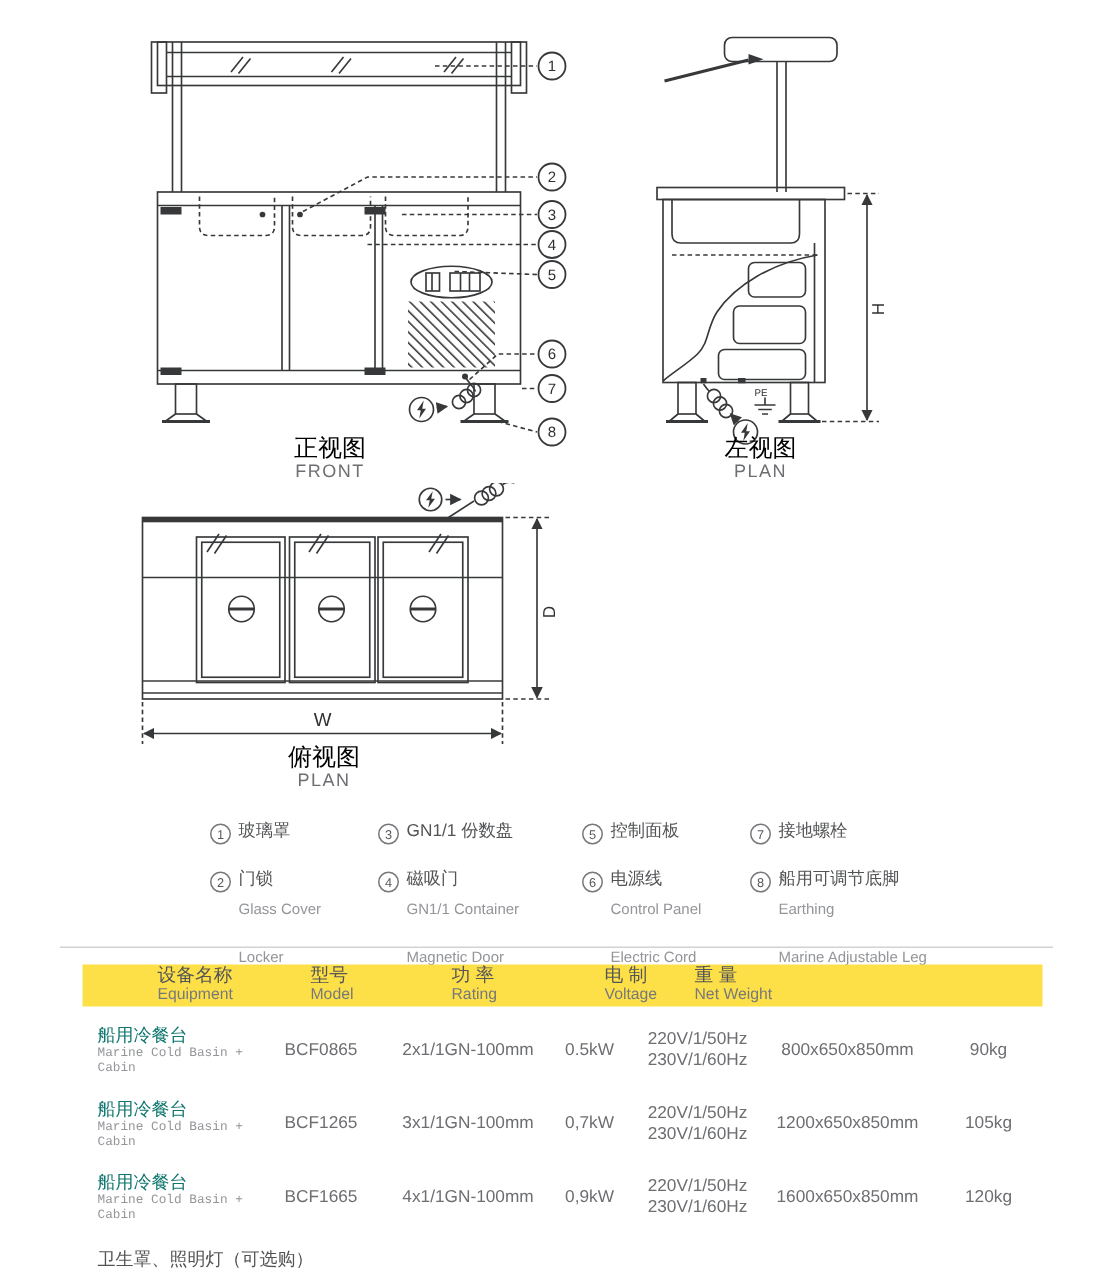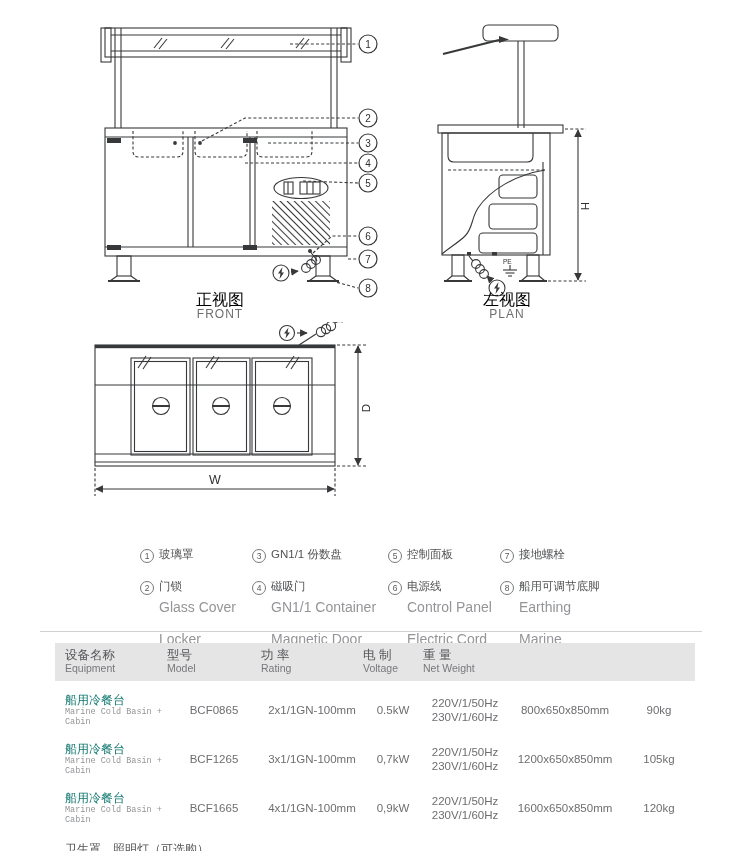--- a/index.html
+++ b/index.html
@@ -20,26 +20,26 @@
   
   .legend{position:absolute;left:140px;top:548px;display:grid;
           grid-template-columns:112px 136px 112px 128px;
           grid-template-rows:repeat(2,29px);grid-auto-flow:column;row-gap:3px;}
   .lg-item{display:flex;align-items:flex-start;}
   .lg-num{flex:0 0 auto;width:12px;height:12px;border:1px solid #77787b;border-radius:50%;
           display:inline-flex;align-items:center;justify-content:center;
           font-size:8.5px;color:#58595b;margin:0 5px 0 0;margin-top:0.5px;}
   .lg-txt{display:flex;flex-direction:column;gap:40px;}
   .lg-zh{font-size:11.5px;color:#525355;line-height:13px;}
-  .lg-en{font-size:14px;color:#939598;line-height:12px;}
+  .lg-en{font-size:10px;color:#939598;line-height:12px;}
   .rule{position:absolute;left:40px;top:631px;width:662px;height:1px;background:#d2d2d3;}
   
   .spec{position:absolute;left:55px;top:643px;width:640px;}
   .thead{display:grid;grid-template-columns:112px 94px 102px 60px 84px 116px 72px;
-         background:#e5e5e5;height:38px;align-items:center;}
+         background:#fde047;height:28px;align-items:center;padding-left:40px;}
   .hcell{line-height:13px;}
   .hcell.left{text-align:left;padding-left:10px;}
   .h-zh{font-size:12.5px;color:#545559;}
   .h-en{font-size:10.5px;color:#77787b;}
   .trow{display:grid;grid-template-columns:112px 94px 102px 60px 84px 116px 72px;
         height:40px;align-items:center;margin-top:9px;}
   .cell{text-align:center;font-size:11.5px;color:#6d6e71;}
   .cell.name{text-align:left;padding-left:10px;}
   .nm-zh{font-size:12px;color:#0f766e;line-height:14px;}
   .nm-en{font-size:8.5px;color:#939598;line-height:10px;font-family:Liberation Mono, monospace;}
@@ -314,20 +314,24 @@
       <text class="dim-lab" text-anchor="middle" transform="translate(290,86) rotate(-90)">D</text>
     </g>
     <g>
       <path class="ln dash" d="M15,146 V174"></path>
       <path class="ln dash" d="M255,146 V174"></path>
       <line class="ln" x1="16" y1="167" x2="254" y2="167" marker-start="url(#arrP)" marker-end="url(#arrP)"></line>
       <text class="dim-lab" text-anchor="middle" x="135" y="162" style="font-size:12.5px">W</text>
     </g>
   </svg>
 
+  <div class="view-title" style="left:156px;top:498px;width:120px">
+    <div class="vt-zh">俯视图</div>
+    <div class="vt-en">PLAN</div>
+  </div>
 
   <div class="legend">
     <div class="lg-item">
       <span class="lg-num">1</span>
       <span class="lg-txt">
           <span class="lg-zh">玻璃罩</span>
           <span class="lg-en">Glass Cover</span>
         </span>
     </div>
     <div class="lg-item">

